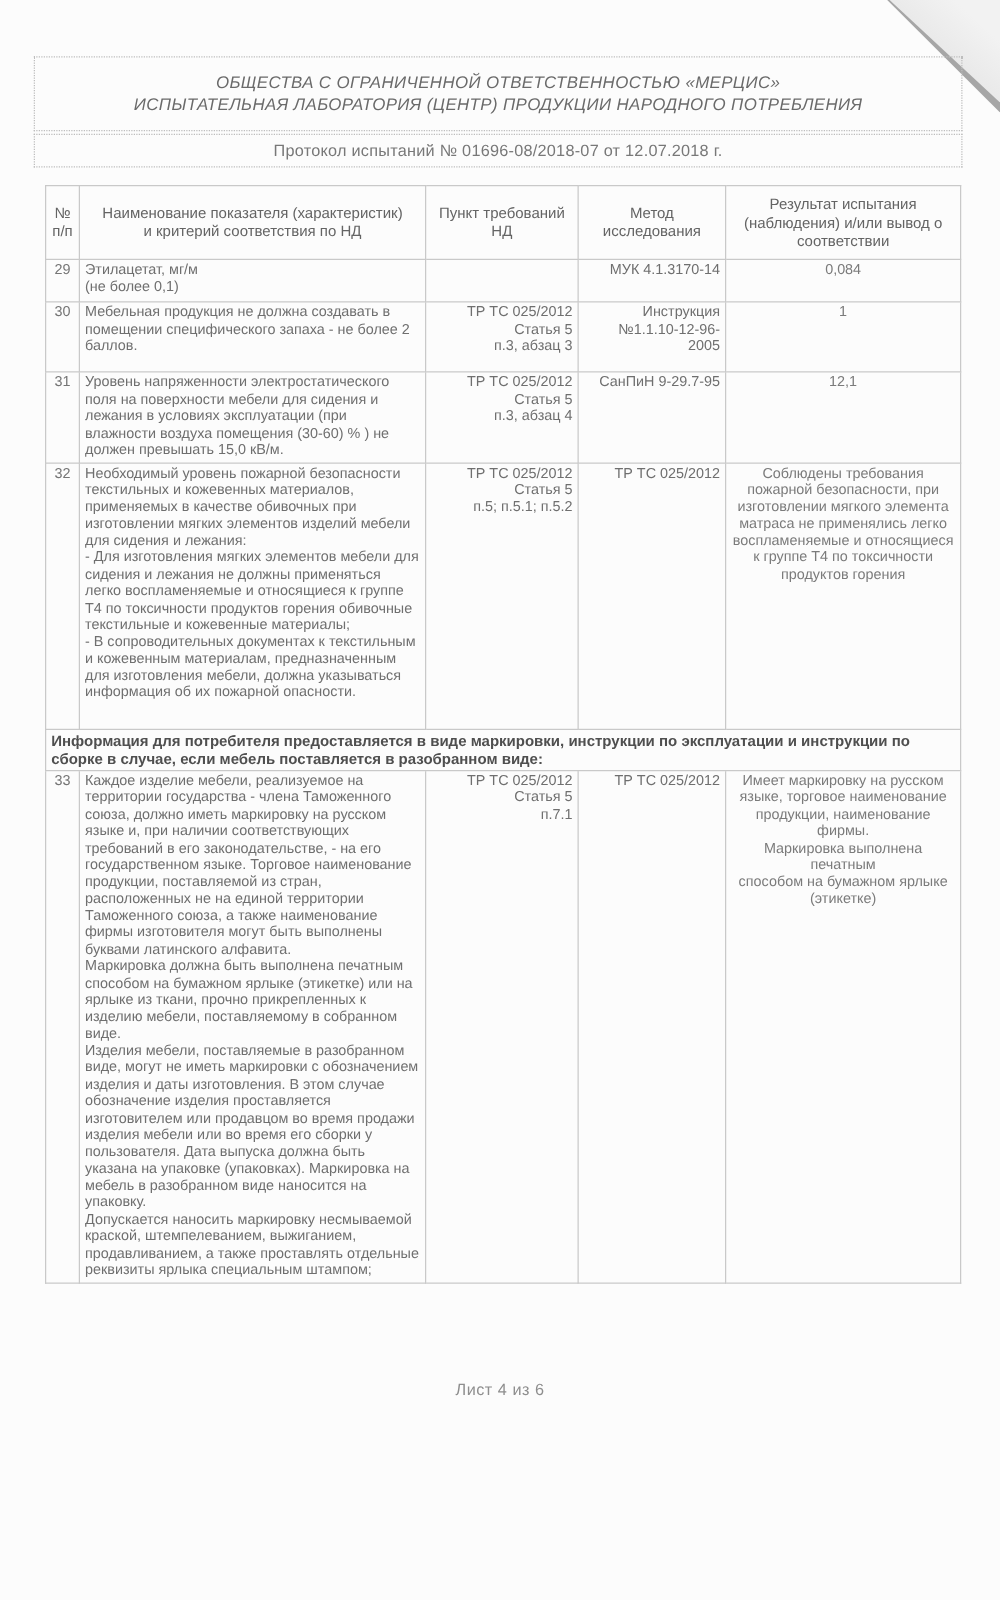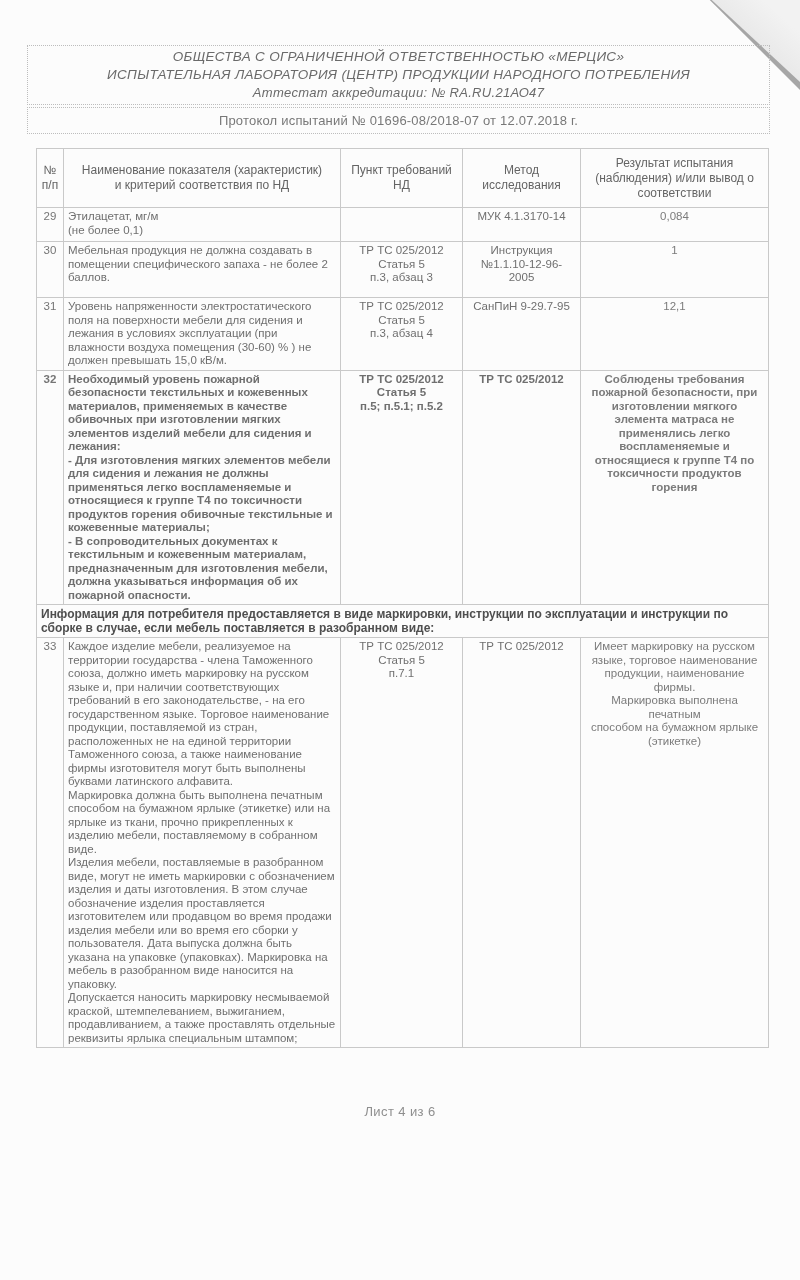--- a/index.html
+++ b/index.html
@@ -52,49 +52,48 @@
     vertical-align:top;
     white-space:pre-line;
     overflow:hidden;
   }
   table.results th{
     font-weight:normal;color:#646464;text-align:center;vertical-align:middle;
     height:54px;font-size:12px;line-height:15px;
   }
   td.c-no{text-align:center;vertical-align:middle;color:#757575;}
   td.c-name{text-align:left;padding-left:6px;}
-  td.c-req,td.c-method{text-align:center;}
+  td.c-req,td.c-method{text-align:right;}
   td.c-result{text-align:center;vertical-align:middle;color:#7b7b7b;}
   td.section-cell{
     font-weight:bold;color:#4f4f4f;text-align:left;
     font-size:12px;line-height:14px;padding:2px 2px 3px 2px;
   }
   tr.r29 td{height:29px;}
   tr.r30 td{height:51px;}
   tr.r31 td{height:49px;margin-top:17px;}
-  tr.r32 td{height:208px;font-weight:bold;}
+  tr.r32 td{height:208px;}
   tr.r33 td{height:365px;}
 
   .footer{
     position:absolute;left:0;top:1104px;width:100%;
     text-align:center;color:#8e8e8e;font-size:13px;letter-spacing:.4px;
   }
 </style>
 </head>
 <body>
 
 <div class="page">
 
   <div class="fold-edge"></div>
   <div class="fold-fill"></div>
 
   <div class="hdr-box main">
     <div class="hdr-line">ОБЩЕСТВА С ОГРАНИЧЕННОЙ ОТВЕТСТВЕННОСТЬЮ «МЕРЦИС»</div>
     <div class="hdr-line">ИСПЫТАТЕЛЬНАЯ ЛАБОРАТОРИЯ (ЦЕНТР) ПРОДУКЦИИ НАРОДНОГО ПОТРЕБЛЕНИЯ</div>
-    <div class="hdr-line small">Аттестат аккредитации: № RA.RU.21АО47</div>
   </div>
 
   <div class="hdr-box protocol">
     <div class="protocol-line">Протокол испытаний № 01696-08/2018-07 от 12.07.2018 г.</div>
   </div>
 
   <table class="results">
     <colgroup>
       <col style="width:27px">
         <col style="width:277px">

